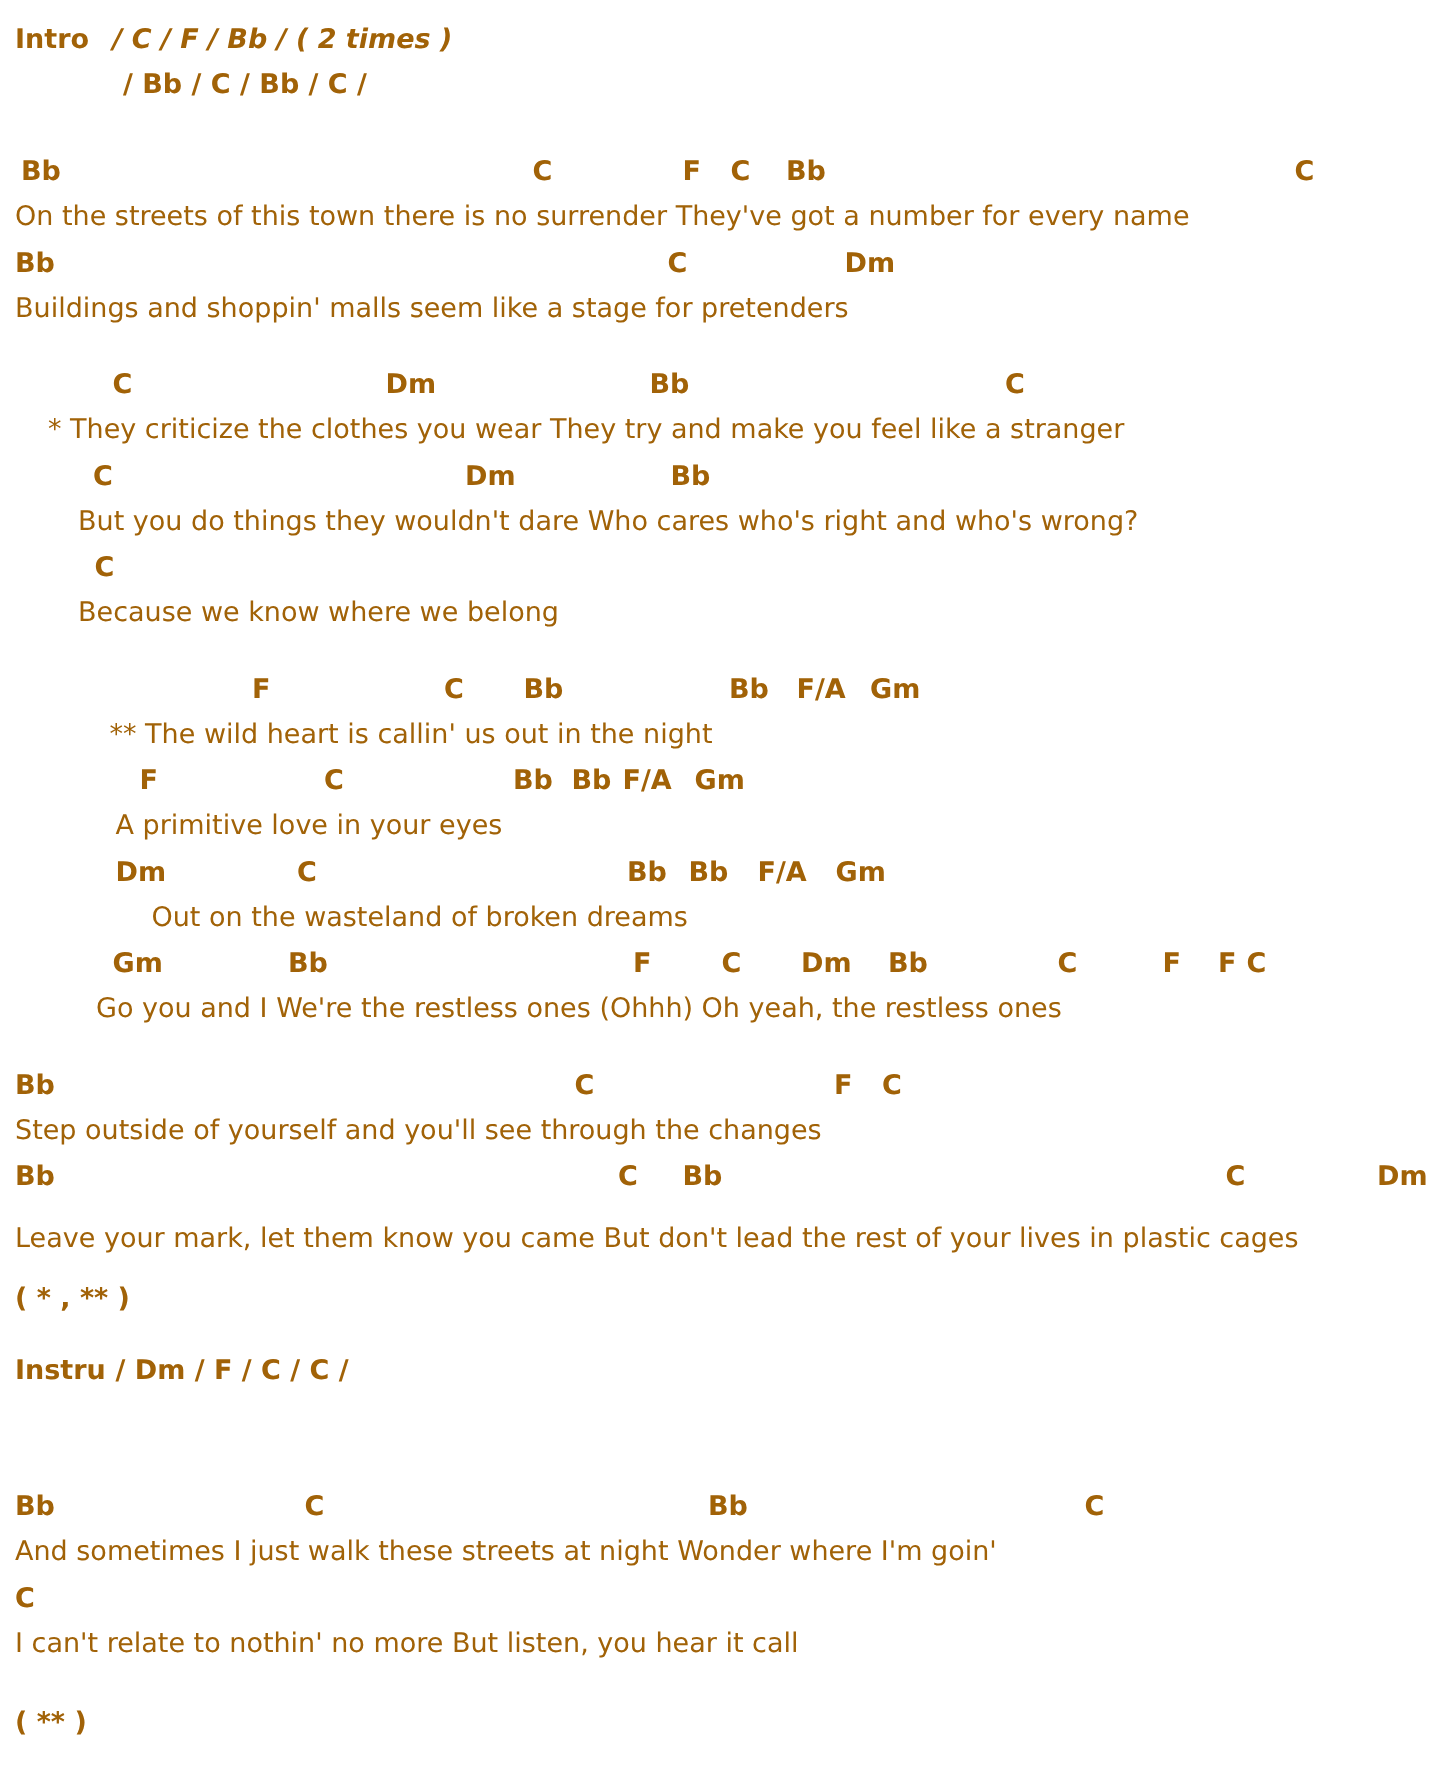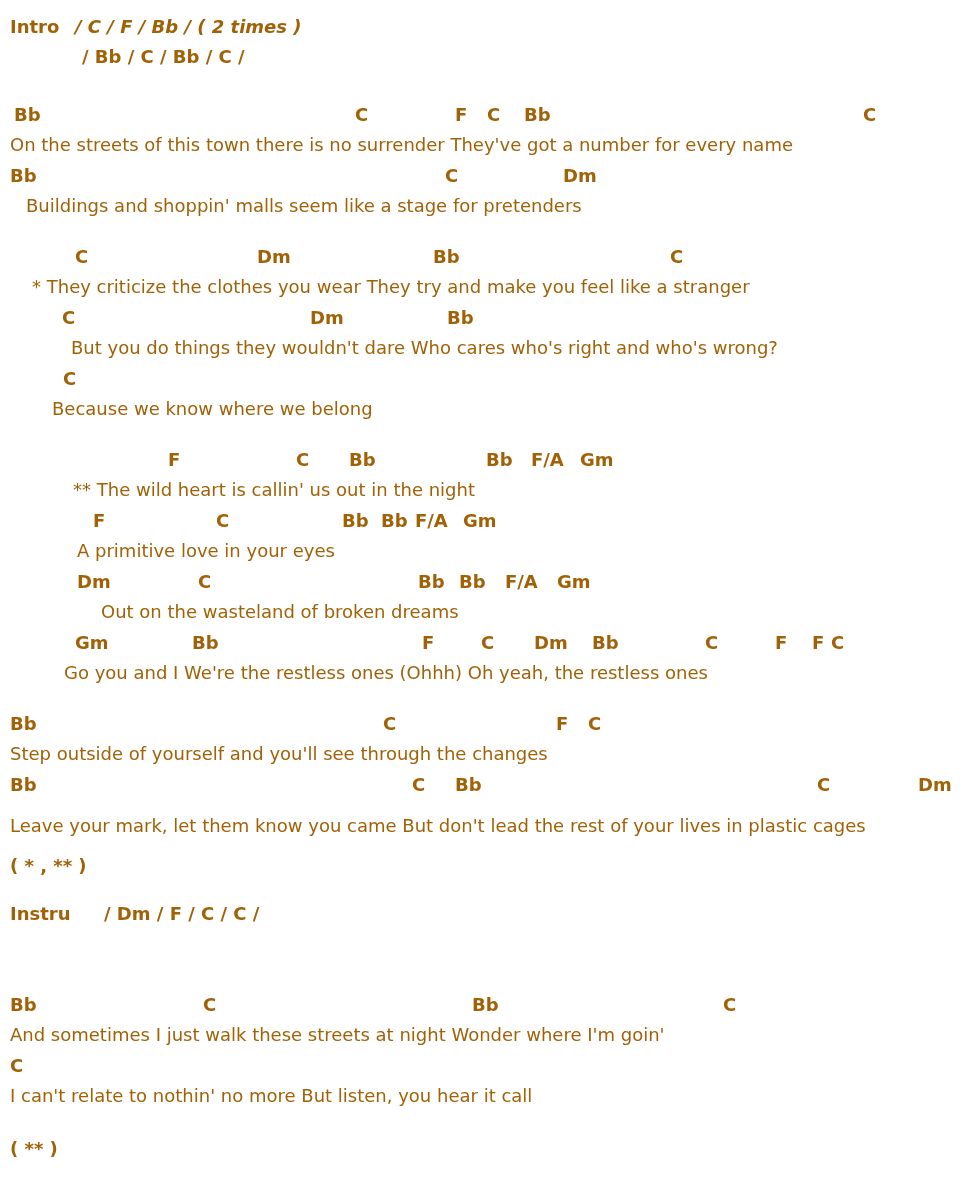--- a/index.html
+++ b/index.html
@@ -46,39 +46,39 @@
 </style>
 </head>
 <body>
 
 <main id="sheet">
     <div class="line" style="top: 16px;"><span class="tok directive" style="left: 10px;">Intro</span><span class="tok directive" style="left: 75px; font-style: italic;">/ C / F / Bb / ( 2 times )</span></div>
     <div class="line" style="top: 46px;"><span class="tok directive" style="left: 82px;">/ Bb / C / Bb / C /</span></div>
     <div class="line" style="top: 104px;"><span class="tok chord" style="left: 14px;">Bb</span><span class="tok chord" style="left: 355px;">C</span><span class="tok chord" style="left: 455px;">F</span><span class="tok chord" style="left: 487px;">C</span><span class="tok chord" style="left: 524px;">Bb</span><span class="tok chord" style="left: 863px;">C</span></div>
     <div class="line" style="top: 134px;"><span class="tok lyric" style="left: 10px;">On the streets of this town there is no surrender They've got a number for every name</span></div>
     <div class="line" style="top: 165px;"><span class="tok chord" style="left: 10px;">Bb</span><span class="tok chord" style="left: 445px;">C</span><span class="tok chord" style="left: 563px;">Dm</span></div>
-    <div class="line" style="top: 195px;"><span class="tok lyric" style="left: 26px;">Buildings and shoppin' malls seem like a stage for pretenders</span></div>
+    <div class="line" style="top: 195px;"><span class="tok lyric" style="left: 10px;">Buildings and shoppin' malls seem like a stage for pretenders</span></div>
     <div class="line" style="top: 246px;"><span class="tok chord" style="left: 75px;">C</span><span class="tok chord" style="left: 257px;">Dm</span><span class="tok chord" style="left: 433px;">Bb</span><span class="tok chord" style="left: 670px;">C</span></div>
     <div class="line" style="top: 276px;"><span class="tok lyric" style="left: 32px;">* They criticize the clothes you wear They try and make you feel like a stranger</span></div>
     <div class="line" style="top: 307px;"><span class="tok chord" style="left: 62px;">C</span><span class="tok chord" style="left: 310px;">Dm</span><span class="tok chord" style="left: 447px;">Bb</span></div>
-    <div class="line" style="top: 337px;"><span class="tok lyric" style="left: 52px; margin-left: 19px;">But you do things they wouldn't dare Who cares who's right and who's wrong?</span></div>
+    <div class="line" style="top: 337px;"><span class="tok lyric" style="left: 52px;">But you do things they wouldn't dare Who cares who's right and who's wrong?</span></div>
     <div class="line" style="top: 368px;"><span class="tok chord" style="left: 63px;">C</span></div>
     <div class="line" style="top: 398px;"><span class="tok lyric" style="left: 52px;">Because we know where we belong</span></div>
     <div class="line" style="top: 449px;"><span class="tok chord" style="left: 168px;">F</span><span class="tok chord" style="left: 296px;">C</span><span class="tok chord" style="left: 349px;">Bb</span><span class="tok chord" style="left: 486px;">Bb</span><span class="tok chord" style="left: 531px;">F/A</span><span class="tok chord" style="left: 580px;">Gm</span></div>
     <div class="line" style="top: 479px;"><span class="tok lyric" style="left: 73px;">** The wild heart is callin' us out in the night</span></div>
     <div class="line" style="top: 510px;"><span class="tok chord" style="left: 93px;">F</span><span class="tok chord" style="left: 216px;">C</span><span class="tok chord" style="left: 342px;">Bb</span><span class="tok chord" style="left: 381px;">Bb</span><span class="tok chord" style="left: 415px;">F/A</span><span class="tok chord" style="left: 463px;">Gm</span></div>
     <div class="line" style="top: 540px;"><span class="tok lyric" style="left: 77px;">A primitive love in your eyes</span></div>
     <div class="line" style="top: 571px;"><span class="tok chord" style="left: 77px;">Dm</span><span class="tok chord" style="left: 198px;">C</span><span class="tok chord" style="left: 418px;">Bb</span><span class="tok chord" style="left: 459px;">Bb</span><span class="tok chord" style="left: 505px;">F/A</span><span class="tok chord" style="left: 557px;">Gm</span></div>
     <div class="line" style="top: 601px; margin-left: 27px;"><span class="tok lyric" style="left: 74px;">Out on the wasteland of broken dreams</span></div>
     <div class="line" style="top: 632px;"><span class="tok chord" style="left: 75px;">Gm</span><span class="tok chord" style="left: 192px;">Bb</span><span class="tok chord" style="left: 422px;">F</span><span class="tok chord" style="left: 481px;">C</span><span class="tok chord" style="left: 534px;">Dm</span><span class="tok chord" style="left: 592px;">Bb</span><span class="tok chord" style="left: 705px;">C</span><span class="tok chord" style="left: 775px;">F</span><span class="tok chord" style="left: 812px;">F</span><span class="tok chord" style="left: 831px;">C</span></div>
     <div class="line" style="top: 662px;"><span class="tok lyric" style="left: 64px; text-align: center;">Go you and I We're the restless ones (Ohhh) Oh yeah, the restless ones</span></div>
     <div class="line" style="top: 713px;"><span class="tok chord" style="left: 10px;">Bb</span><span class="tok chord" style="left: 383px;">C</span><span class="tok chord" style="left: 556px;">F</span><span class="tok chord" style="left: 588px;">C</span></div>
     <div class="line" style="top: 743px;"><span class="tok lyric" style="left: 10px;">Step outside of yourself and you'll see through the changes</span></div>
     <div class="line" style="top: 774px;"><span class="tok chord" style="left: 10px;">Bb</span><span class="tok chord" style="left: 412px;">C</span><span class="tok chord" style="left: 455px;">Bb</span><span class="tok chord" style="left: 817px;">C</span><span class="tok chord" style="left: 918px;">Dm</span></div>
     <div class="line" style="top: 804px; margin-top: 11px;"><span class="tok lyric" style="left: 10px;">Leave your mark, let them know you came But don't lead the rest of your lives in plastic cages</span></div>
     <div class="line" style="top: 855px;"><span class="tok directive" style="left: 10px;">( * , ** )</span></div>
-    <div class="line" style="top: 903px;"><span class="tok directive" style="left: 10px;">Instru</span><span class="tok directive" style="left: 104px;">/ Dm / F / C / C /</span></div>
+    <div class="line" style="top: 903px;"><span class="tok directive" style="left: 10px;">Instru</span><span class="tok directive" style="left: 77px;">/ Dm / F / C / C /</span></div>
     <div class="line" style="top: 994px;"><span class="tok chord" style="left: 10px;">Bb</span><span class="tok chord" style="left: 203px;">C</span><span class="tok chord" style="left: 472px;">Bb</span><span class="tok chord" style="left: 723px;">C</span></div>
     <div class="line" style="top: 1024px;"><span class="tok lyric" style="left: 10px;">And sometimes I just walk these streets at night Wonder where I'm goin'</span></div>
     <div class="line" style="top: 1055px;"><span class="tok chord" style="left: 10px;">C</span></div>
     <div class="line" style="top: 1085px;"><span class="tok lyric" style="left: 10px;">I can't relate to nothin' no more But listen, you hear it call</span></div>
     <div class="line" style="top: 1138px;"><span class="tok directive" style="left: 10px;">( ** )</span></div>
   </main>
 
 </body></html>

